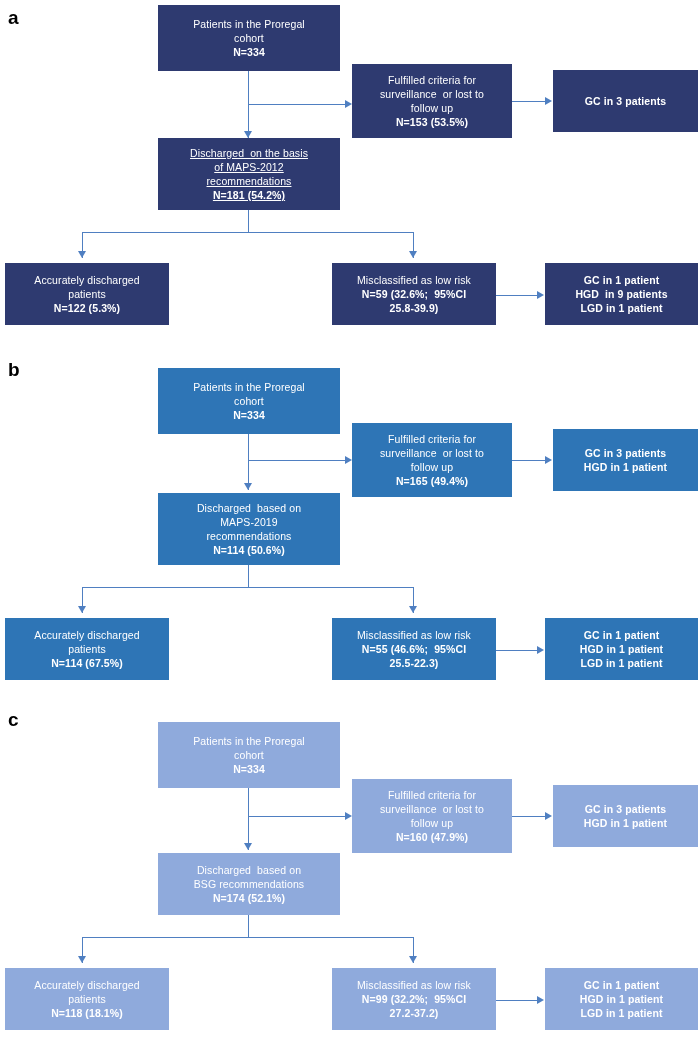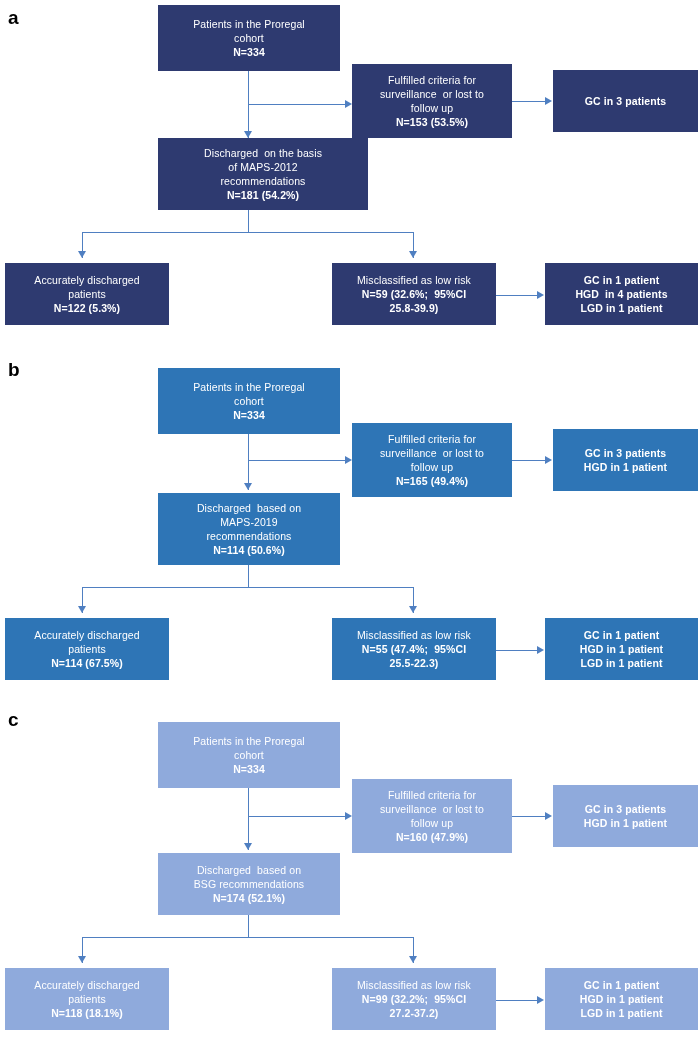--- a/index.html
+++ b/index.html
@@ -91,21 +91,21 @@
       <span class="ln b">N=153 (53.5%)</span>
     </div>
 
   <div class="hline" style="left: 512px; top: 101px; width: 34px; background: rgb(79, 127, 193);"></div>
   <div class="arrow-right" style="left: 545px; top: 97px; border-left-color: rgb(79, 127, 193);"></div>
 
   <div class="box" style="left: 553px; top: 70px; width: 145px; height: 62px; background: rgb(46, 58, 112); color: rgb(255, 255, 255);">
       <span class="ln b">GC in 3 patients</span>
     </div>
 
-  <div class="box" style="left: 158px; top: 138px; width: 210px; height: 72px; background: rgb(46, 58, 112); color: rgb(255, 255, 255);">
+  <div class="box" style="left: 158px; top: 138px; width: 182px; height: 72px; background: rgb(46, 58, 112); color: rgb(255, 255, 255); text-decoration: underline;">
       <span class="ln">Discharged  on the basis</span>
       <span class="ln">of MAPS-2012</span>
       <span class="ln">recommendations</span>
       <span class="ln b">N=181 (54.2%)</span>
     </div>
 
   <div class="vline" style="left: 248px; top: 210px; width: 1px; height: 22px; background: rgb(79, 127, 193);"></div>
   <div class="hline" style="left: 82px; top: 232px; width: 332px; background: rgb(79, 127, 193);"></div>
   <div class="vline" style="left: 82px; top: 232px; height: 26px; background: rgb(79, 127, 193);"></div>
   <div class="arrow-down" style="left: 78px; top: 251px; border-top-color: rgb(79, 127, 193);"></div>
@@ -122,21 +122,21 @@
       <span class="ln">Misclassified as low risk</span>
       <span class="ln b">N=59 (32.6%;  95%CI</span>
       <span class="ln b">25.8-39.9)</span>
     </div>
 
   <div class="hline" style="left: 496px; top: 295px; width: 42px; background: rgb(79, 127, 193);"></div>
   <div class="arrow-right" style="left: 537px; top: 291px; border-left-color: rgb(79, 127, 193);"></div>
 
   <div class="box" style="left: 545px; top: 263px; width: 153px; height: 62px; background: rgb(46, 58, 112); color: rgb(255, 255, 255);">
       <span class="ln b">GC in 1 patient</span>
-      <span class="ln b">HGD  in 4 patients</span>
+      <span class="ln b">HGD  in 9 patients</span>
       <span class="ln b">LGD in 1 patient</span>
     </div>
 </div>
 
 <div class="panel" style="top:355px;height:350px;">
   <div class="panel-letter" style="left:8px;top:5px;">b</div>
 
   <div class="box" style="left: 158px; top: 13px; width: 182px; height: 66px; background: rgb(46, 117, 182); color: rgb(255, 255, 255);">
       <span class="ln">Patients in the Proregal</span>
       <span class="ln">cohort</span>
@@ -179,21 +179,21 @@
   <div class="arrow-down" style="left: 409px; top: 251px; border-top-color: rgb(79, 127, 193);"></div>
 
   <div class="box" style="left: 5px; top: 263px; width: 164px; height: 62px; background: rgb(46, 117, 182); color: rgb(255, 255, 255);">
       <span class="ln">Accurately discharged</span>
       <span class="ln">patients</span>
       <span class="ln b">N=114 (67.5%)</span>
     </div>
 
   <div class="box" style="left: 332px; top: 263px; width: 164px; height: 62px; background: rgb(46, 117, 182); color: rgb(255, 255, 255);">
       <span class="ln">Misclassified as low risk</span>
-      <span class="ln b">N=55 (47.4%;  95%CI</span>
+      <span class="ln b">N=55 (46.6%;  95%CI</span>
       <span class="ln b">25.5-22.3)</span>
     </div>
 
   <div class="hline" style="left: 496px; top: 295px; width: 42px; background: rgb(79, 127, 193);"></div>
   <div class="arrow-right" style="left: 537px; top: 291px; border-left-color: rgb(79, 127, 193);"></div>
 
   <div class="box" style="left: 545px; top: 263px; width: 153px; height: 62px; background: rgb(46, 117, 182); color: rgb(255, 255, 255);">
       <span class="ln b">GC in 1 patient</span>
       <span class="ln b">HGD in 1 patient</span>
       <span class="ln b">LGD in 1 patient</span>

